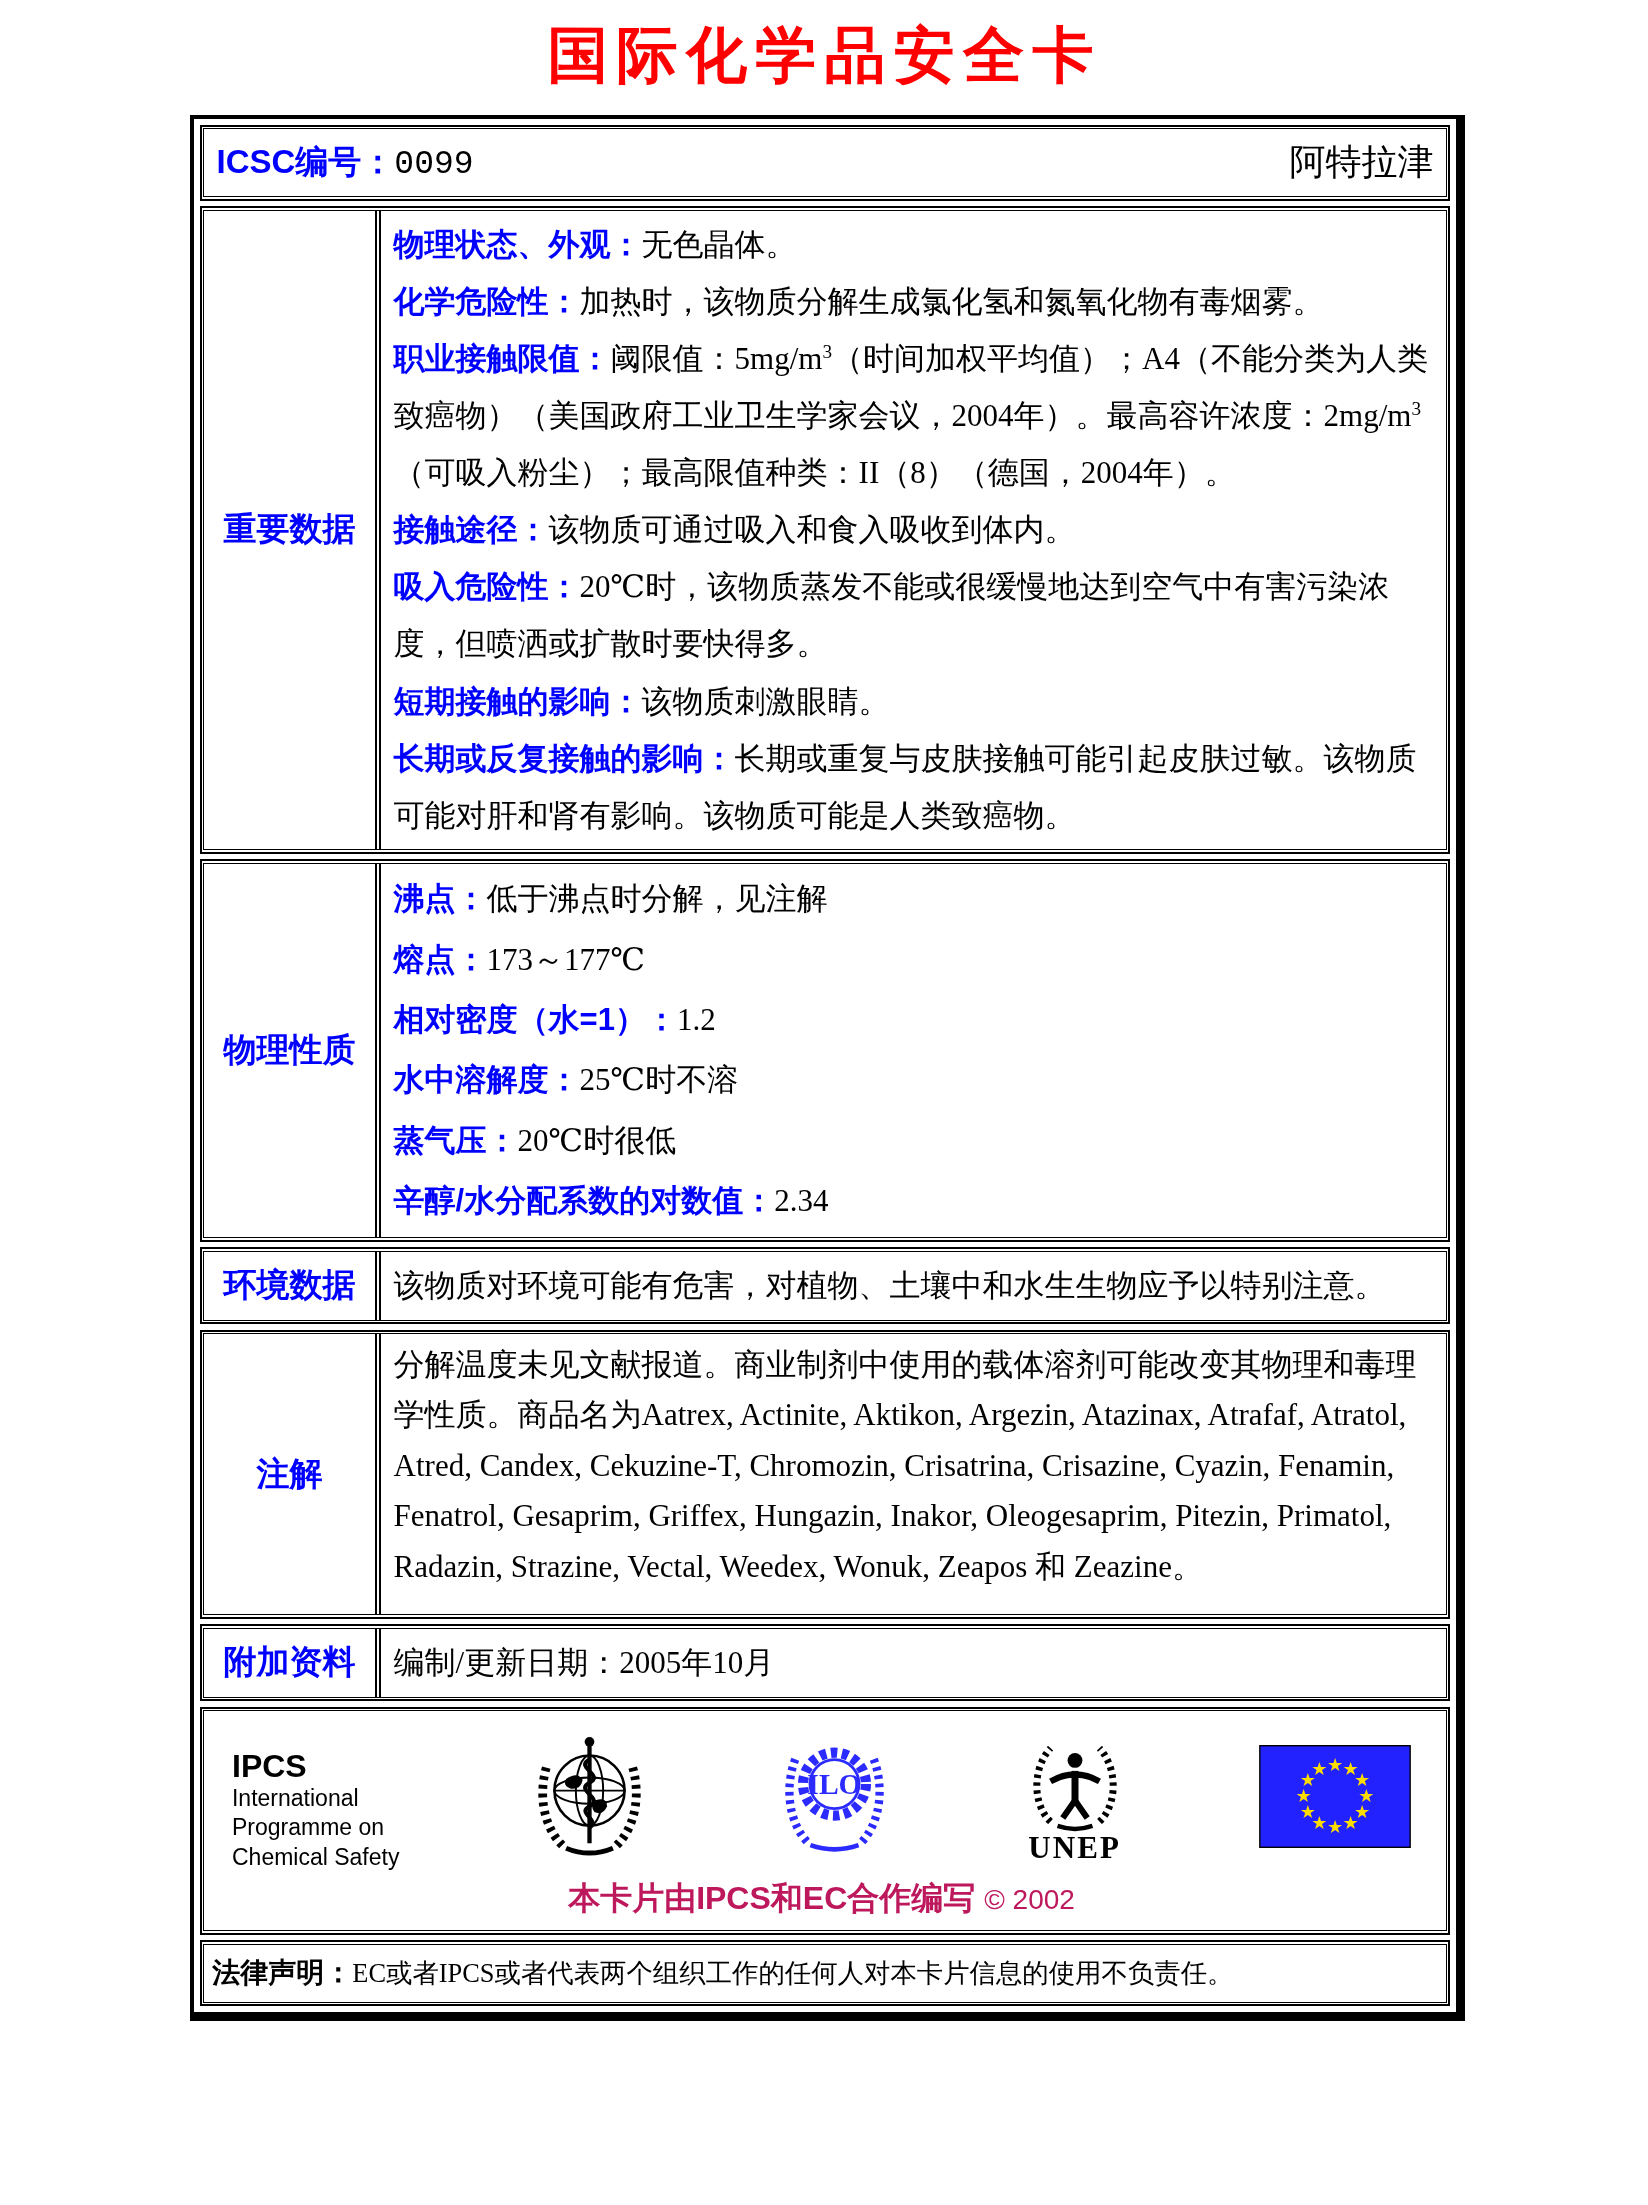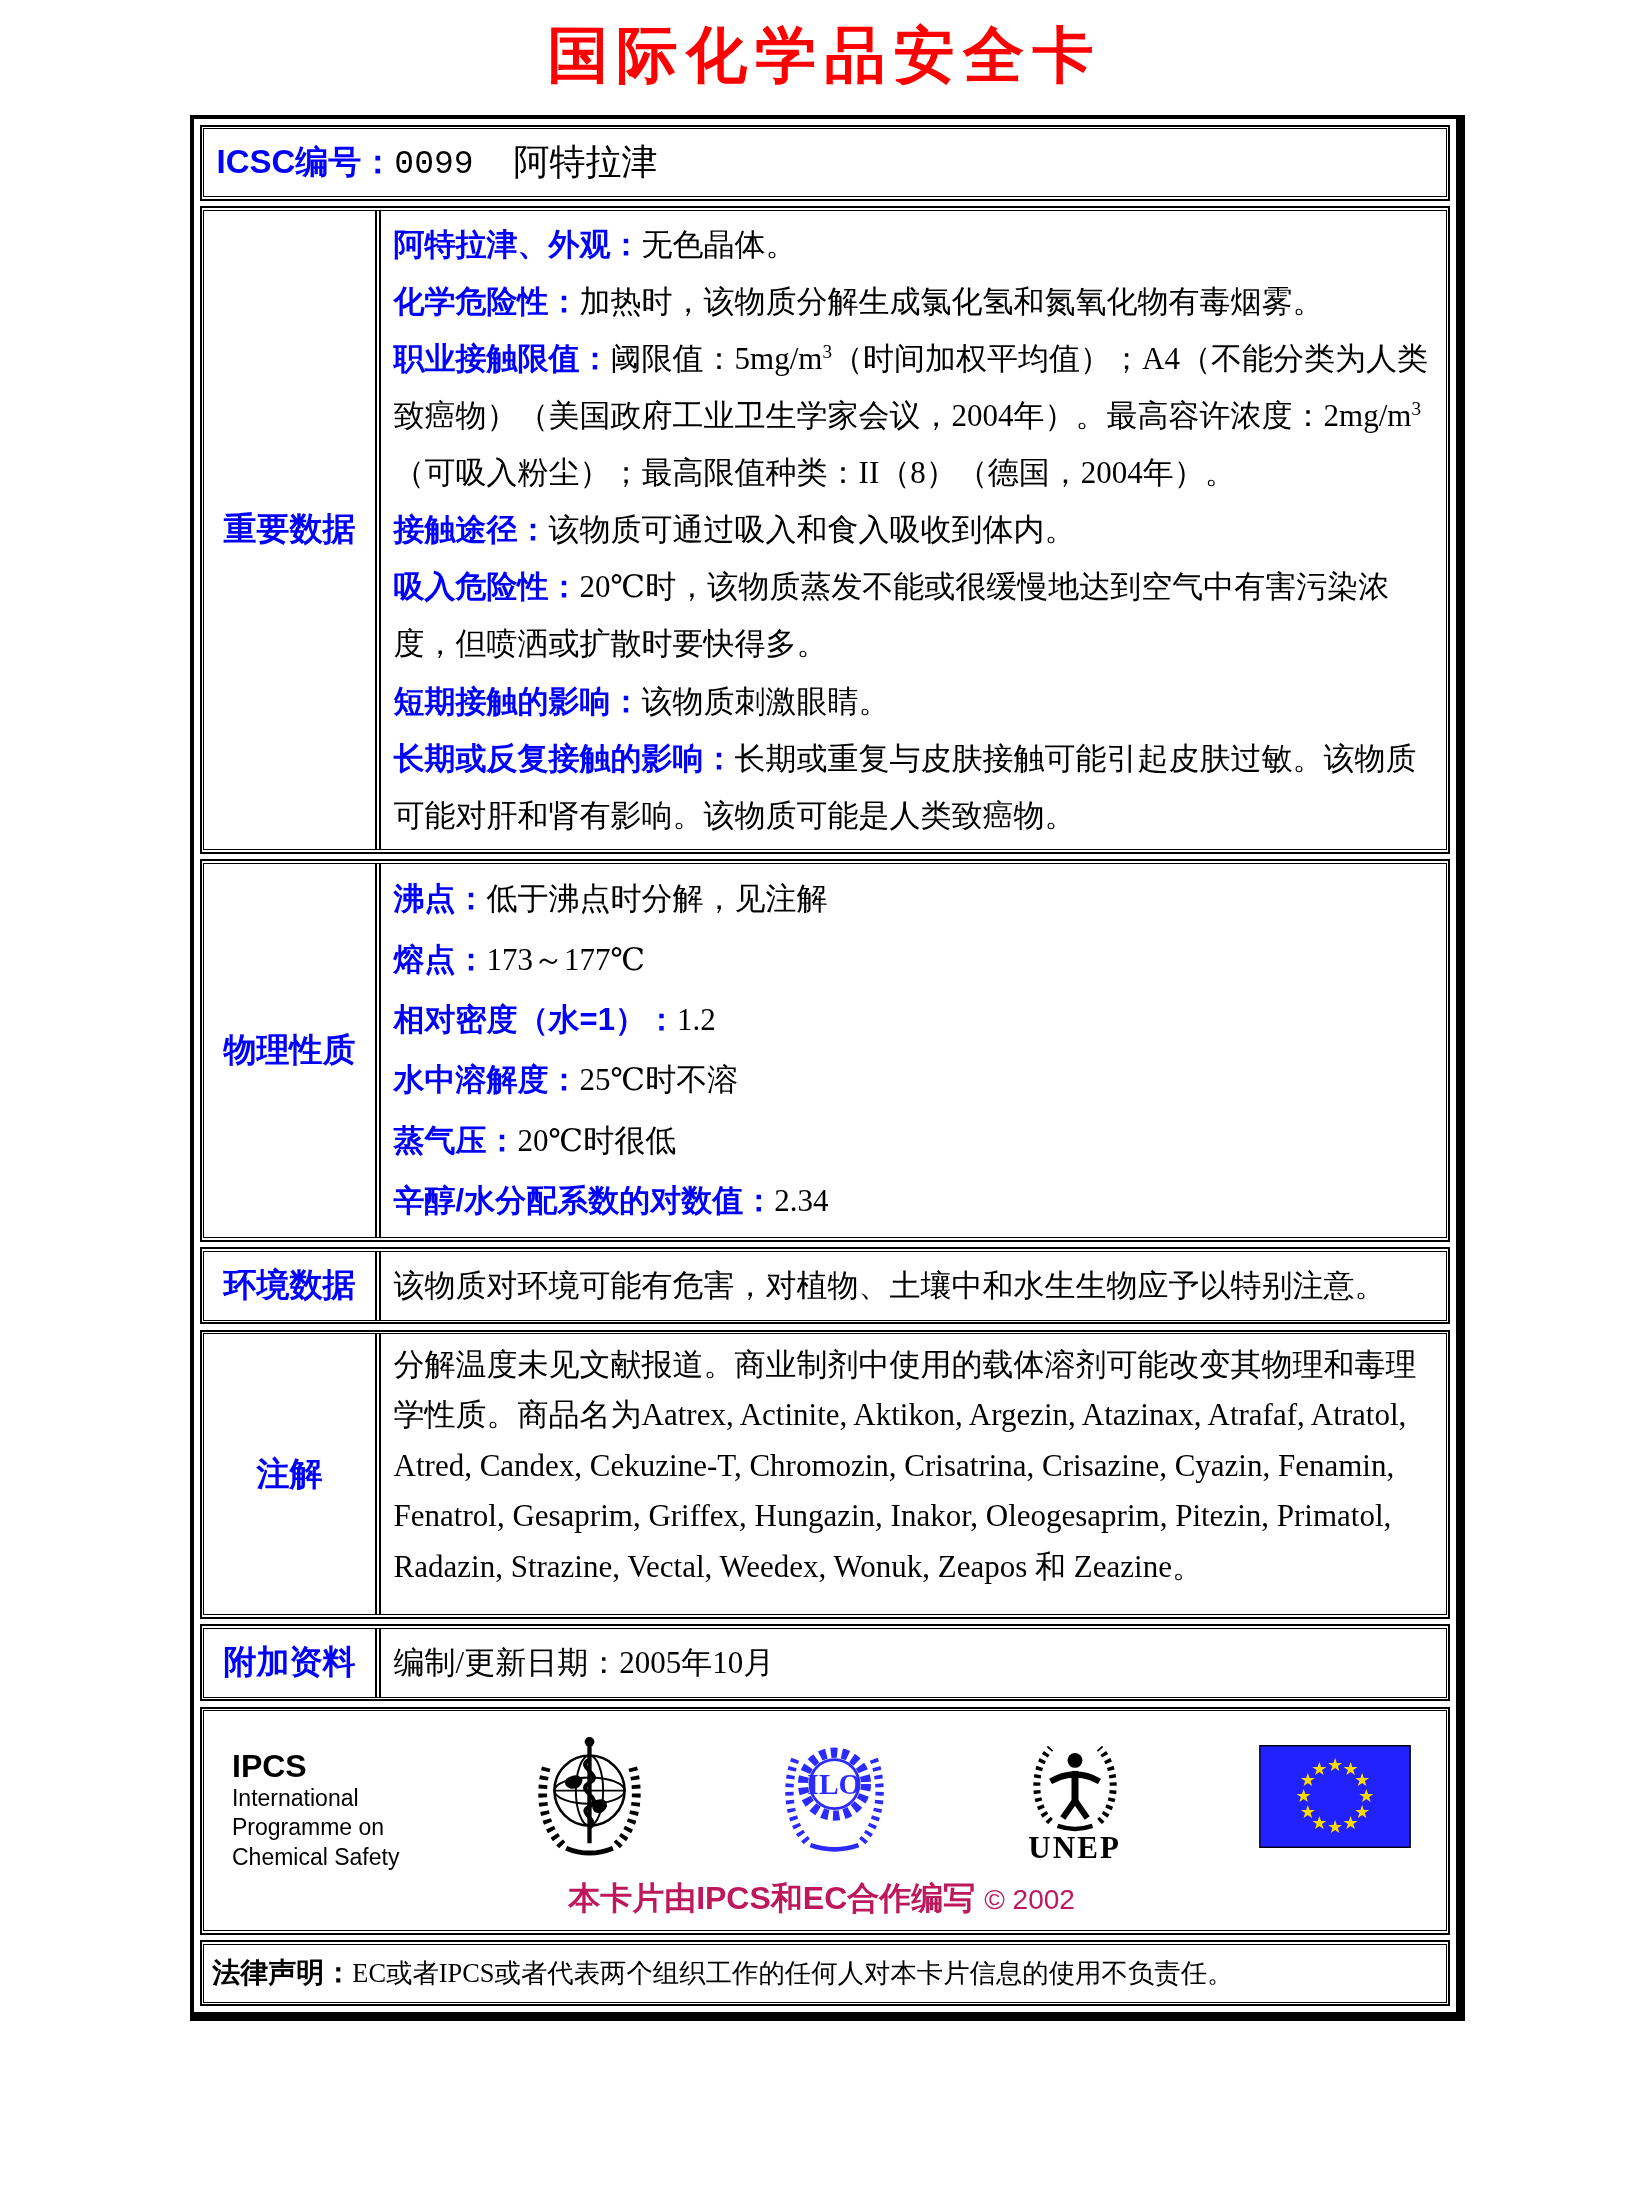--- a/index.html
+++ b/index.html
@@ -34,21 +34,21 @@
     font-size:31px;line-height:1.84;box-sizing:border-box;
   }
   .single-cell{flex:1 1 auto;padding:5.6px 12.5px;box-sizing:border-box;}
   .field-label{
     color:#0000FF;font-family:"Liberation Sans","DejaVu Sans",sans-serif;
     font-weight:bold;
   }
   .para{margin:0;}
   sup{font-size:0.62em;line-height:0;}
   
-  .hdr{display:flex;align-items:center;min-height:67px;font-size:33px;gap:40px;}
+  .hdr{display:flex;justify-content:space-between;align-items:center;min-height:67px;font-size:33px;gap:40px;}
   .hdr .num{font-family:"Liberation Mono","DejaVu Sans Mono",monospace;}
   .hdr .substance{font-size:36px;}
   
   .important .content-cell{min-height:615px;}
   .physical .content-cell{min-height:347px;line-height:1.95;}
   .environment .content-cell{min-height:65px;display:flex;align-items:center;}
   .notes .content-cell{min-height:280px;line-height:1.63;}
   .additional .content-cell{min-height:33px;display:flex;align-items:center;text-align:right;}
   
   .logos-cell{min-height:175px;padding:18px 35px 9.7px 28px;}
@@ -91,21 +91,21 @@
       </div>
     </div>
   </div>
 
   <div class="row important">
     <div class="row-inner">
       <div class="label-cell">
         <span class="section-label">重要数据</span>
       </div>
       <div class="content-cell">
-        <p class="para"><span class="field-label">阿特拉津、外观：</span><span>无色晶体。</span></p>
+        <p class="para"><span class="field-label">物理状态、外观：</span><span>无色晶体。</span></p>
         <p class="para"><span class="field-label">化学危险性：</span><span>加热时，该物质分解生成氯化氢和氮氧化物有毒烟雾。</span></p>
         <p class="para"><span class="field-label">职业接触限值：</span><span>阈限值：5mg/m</span><sup>3</sup><span>（时间加权平均值）；A4（不能分类为人类致癌物）（美国政府工业卫生学家会议，2004年）。最高容许浓度：2mg/m</span><sup>3</sup><span>（可吸入粉尘）；最高限值种类：II（8）（德国，2004年）。</span></p>
         <p class="para"><span class="field-label">接触途径：</span><span>该物质可通过吸入和食入吸收到体内。</span></p>
         <p class="para"><span class="field-label">吸入危险性：</span><span>20℃时，该物质蒸发不能或很缓慢地达到空气中有害污染浓度，但喷洒或扩散时要快得多。</span></p>
         <p class="para"><span class="field-label">短期接触的影响：</span><span>该物质刺激眼睛。</span></p>
         <p class="para"><span class="field-label">长期或反复接触的影响：</span><span>长期或重复与皮肤接触可能引起皮肤过敏。该物质可能对肝和肾有影响。该物质可能是人类致癌物。</span></p>
       </div>
     </div>
   </div>
 

